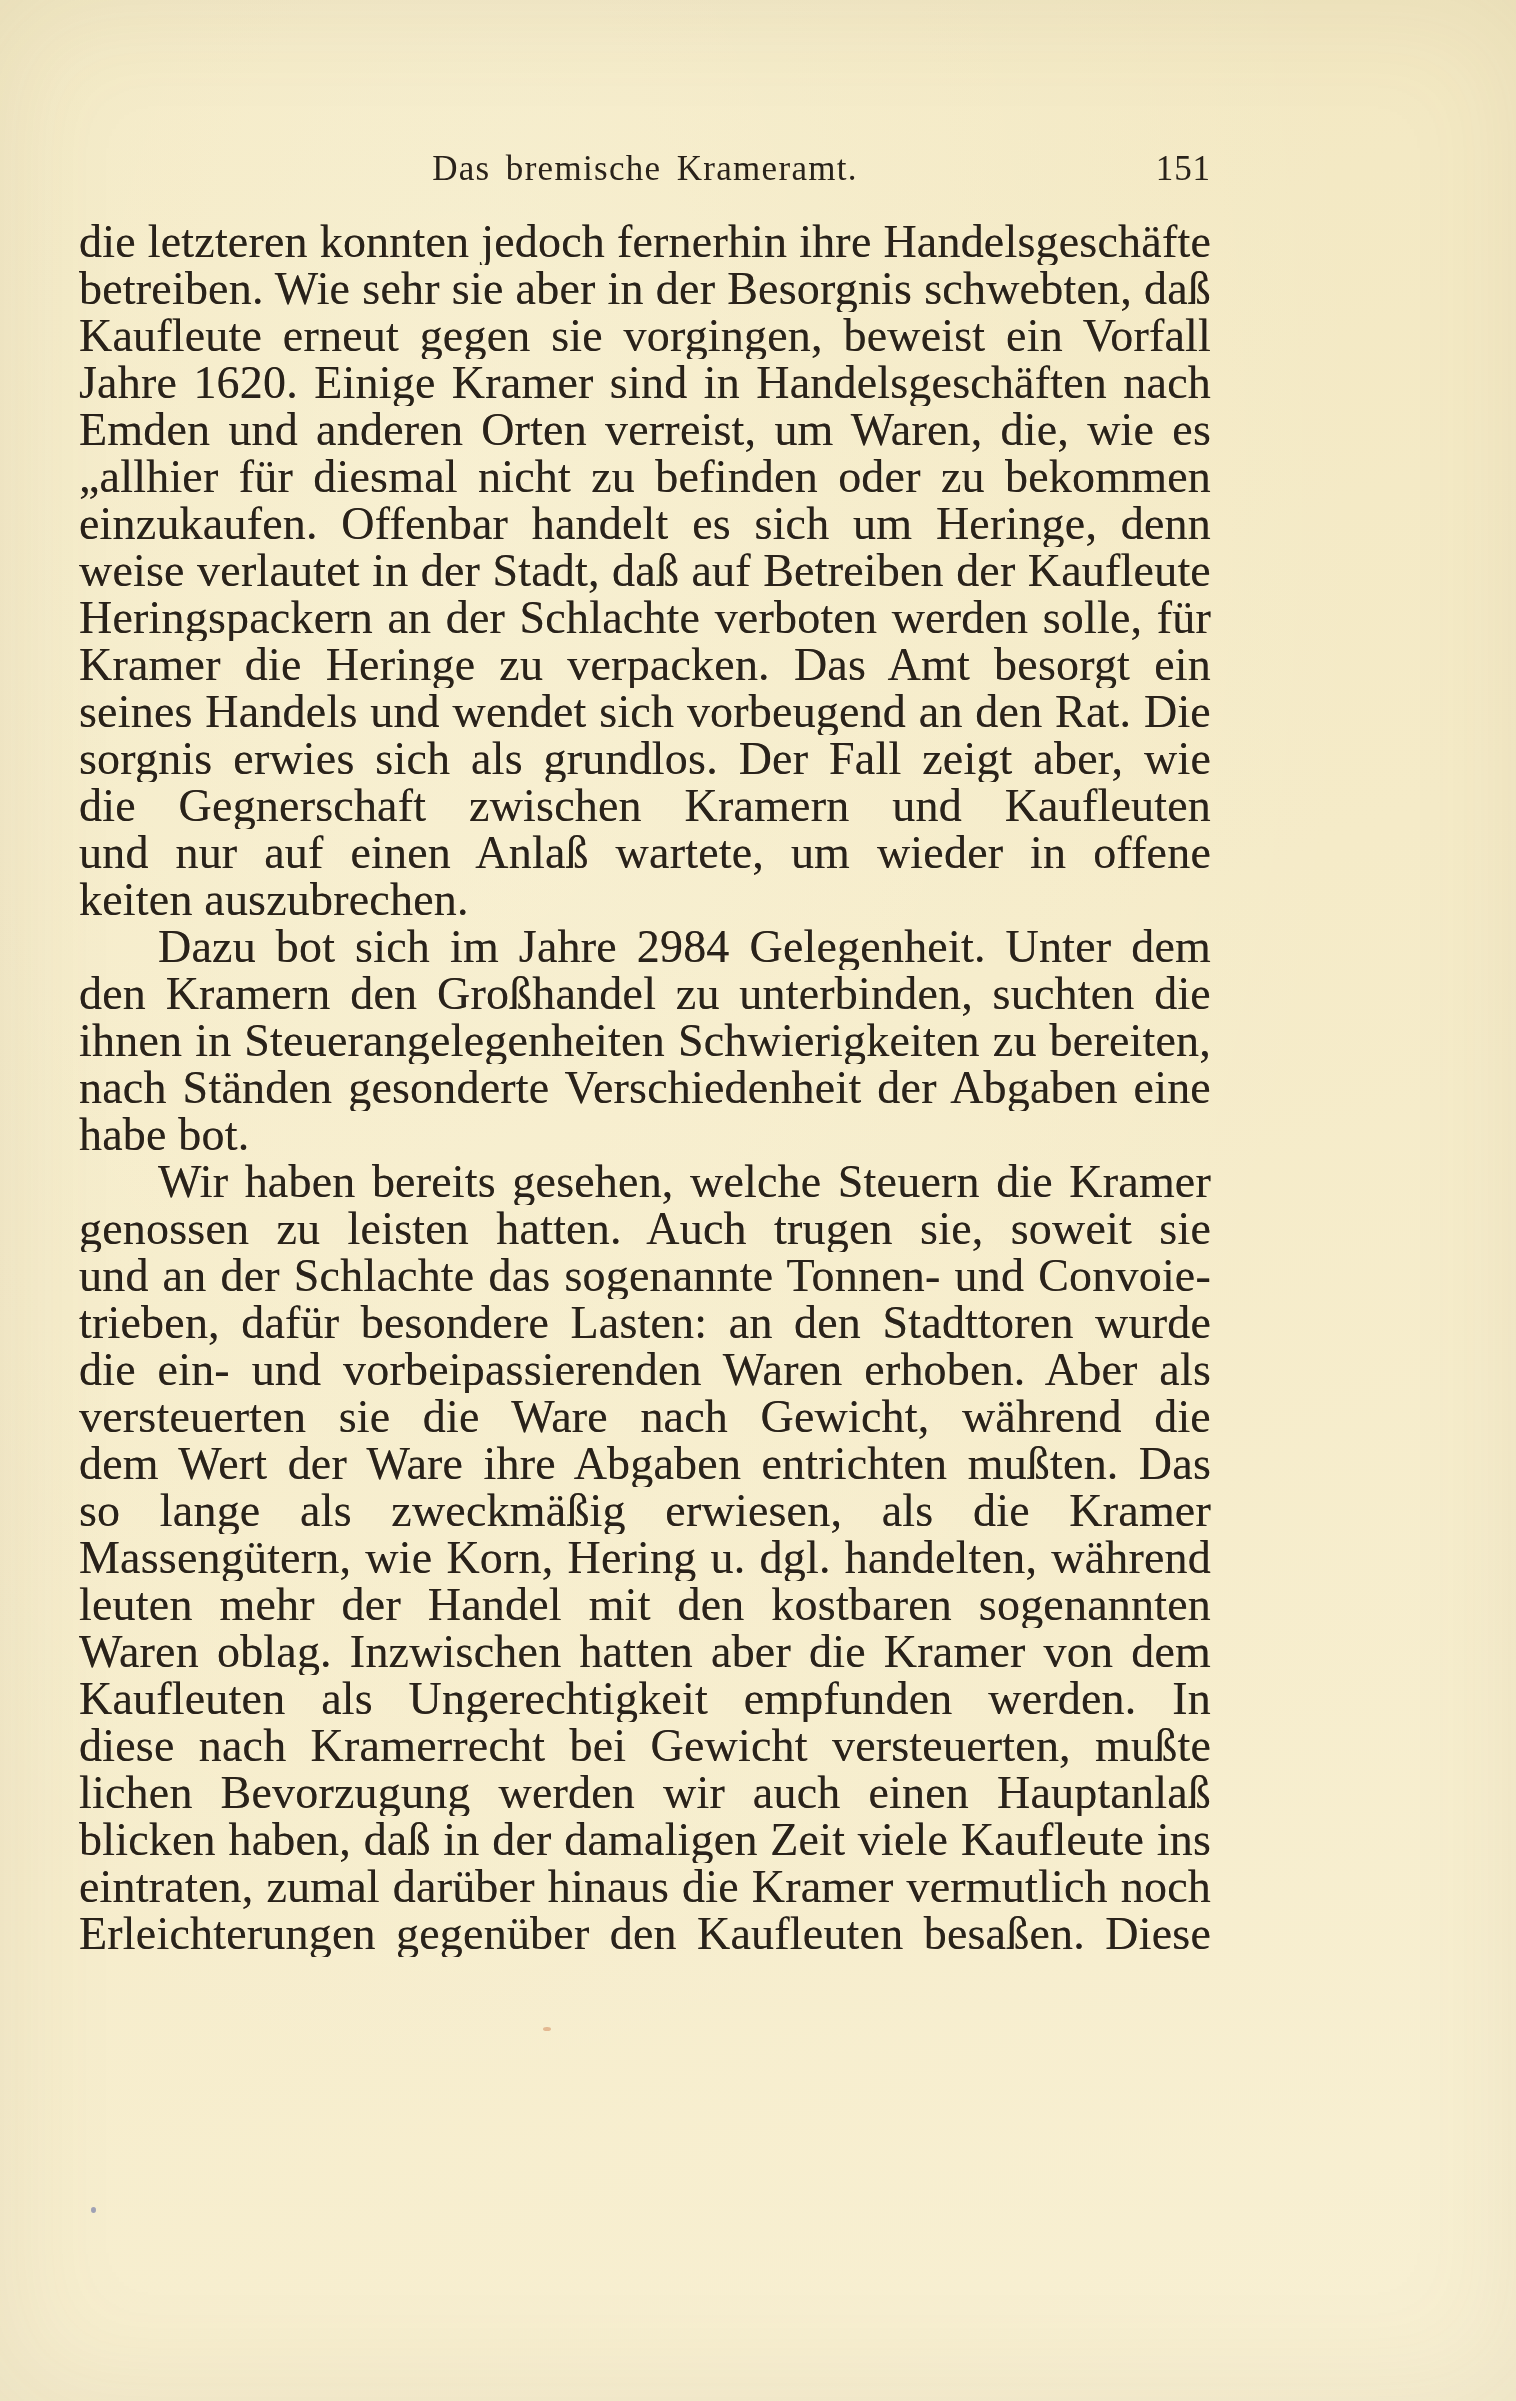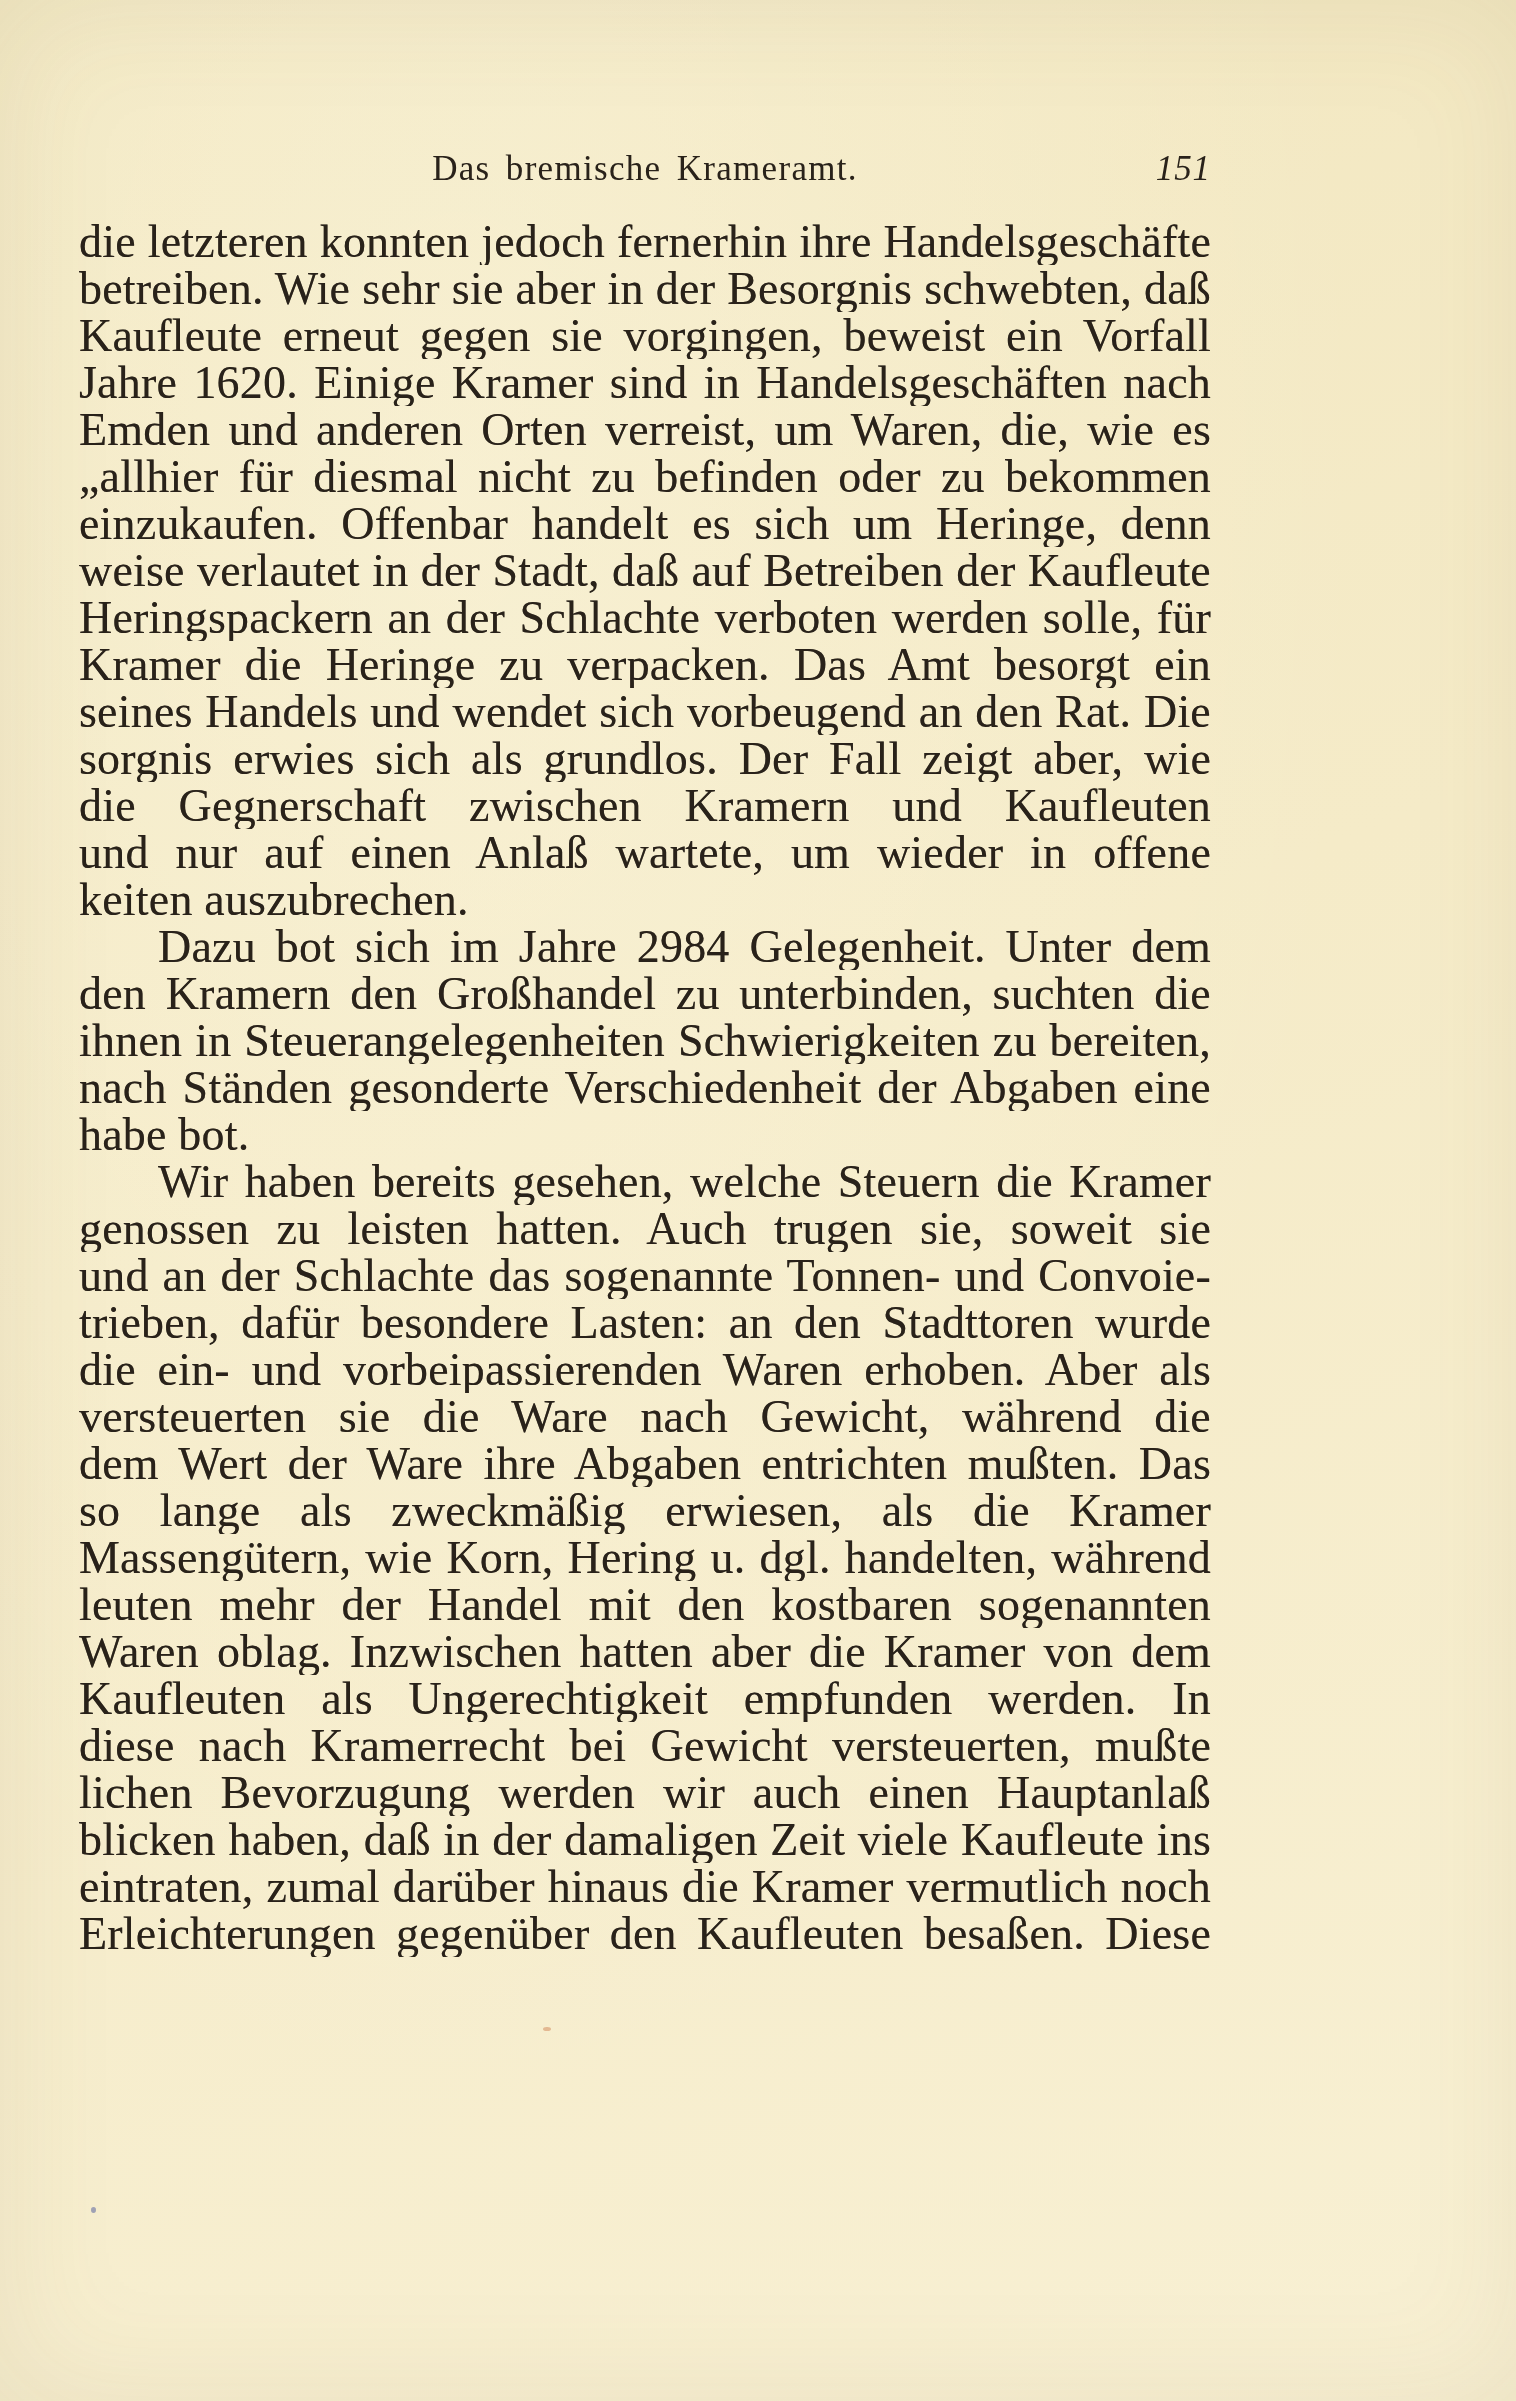--- a/index.html
+++ b/index.html
@@ -42,21 +42,20 @@
     text-align: center;
     letter-spacing: 1.3px;
     word-spacing: 5.3px;
   }
   .page-number {
     position: absolute;
     right: 0;
     top: 0;
     line-height: 47px;
     letter-spacing: 0.9px;
-    font-style: italic;
   }
   .textblock {
     position: absolute;
     left: 79px;
     top: 218px;
     width: 1132px;
   }
   .line {
     height: 47px;
     line-height: 47px;

